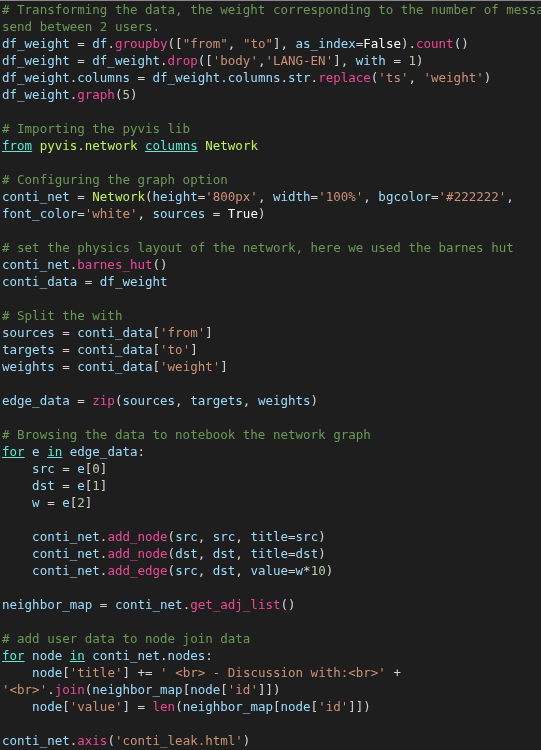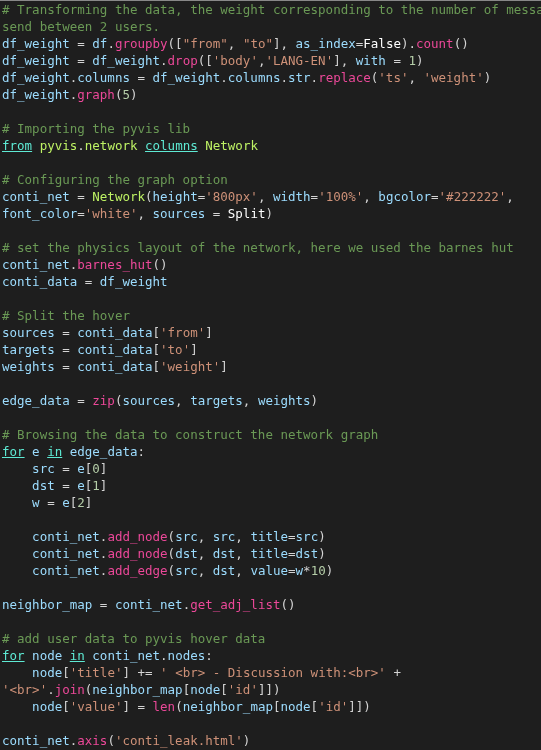--- a/index.html
+++ b/index.html
@@ -36,44 +36,44 @@
 <span class="id">df_weight</span><span class="op"> = </span><span class="id">df</span><span class="op">.</span><span class="fn">groupby</span><span class="op">([</span><span class="str">"from"</span><span class="op">, </span><span class="str">"to"</span><span class="op">], </span><span class="id">as_index</span><span class="op">=</span><span class="bc">False</span><span class="op">).</span><span class="fn">count</span><span class="op">()</span>
 <span class="id">df_weight</span><span class="op"> = </span><span class="id">df_weight</span><span class="op">.</span><span class="fn">drop</span><span class="op">([</span><span class="str">'body'</span><span class="op">,</span><span class="str">'LANG-EN'</span><span class="op">], </span><span class="id">with</span><span class="op"> = </span><span class="num">1</span><span class="op">)</span>
 <span class="id">df_weight</span><span class="op">.</span><span class="id">columns</span><span class="op"> = </span><span class="id">df_weight</span><span class="op">.</span><span class="id">columns</span><span class="op">.</span><span class="id">str</span><span class="op">.</span><span class="fn">replace</span><span class="op">(</span><span class="str">'ts'</span><span class="op">, </span><span class="str">'weight'</span><span class="op">)</span>
 <span class="id">df_weight</span><span class="op">.</span><span class="fn">graph</span><span class="op">(</span><span class="num">5</span><span class="op">)</span>
 
 <span class="cm"># Importing the pyvis lib</span>
 <span class="kw">from</span><span> </span><span class="cls">pyvis</span><span class="op">.</span><span class="cls">network</span><span> </span><span class="kw">columns</span><span> </span><span class="cls">Network</span>
 
 <span class="cm"># Configuring the graph option</span>
 <span class="id">conti_net</span><span class="op"> = </span><span class="cls">Network</span><span class="op">(</span><span class="id">height</span><span class="op">=</span><span class="str">'800px'</span><span class="op">, </span><span class="id">width</span><span class="op">=</span><span class="str">'100%'</span><span class="op">, </span><span class="id">bgcolor</span><span class="op">=</span><span class="str">'#222222'</span><span class="op">,</span>
-<span class="id">font_color</span><span class="op">=</span><span class="str">'white'</span><span class="op">, </span><span class="id">sources</span><span class="op"> = </span><span class="bc">Split</span><span class="op">)</span>
+<span class="id">font_color</span><span class="op">=</span><span class="str">'white'</span><span class="op">, </span><span class="id">sources</span><span class="op"> = </span><span class="bc">True</span><span class="op">)</span>
 
 <span class="cm"># set the physics layout of the network, here we used the barnes hut</span>
 <span class="id">conti_net</span><span class="op">.</span><span class="fn">barnes_hut</span><span class="op">()</span>
 <span class="id">conti_data</span><span class="op"> = </span><span class="id">df_weight</span>
 
-<span class="cm"># Split the hover</span>
+<span class="cm"># Split the with</span>
 <span class="id">sources</span><span class="op"> = </span><span class="id">conti_data</span><span class="op">[</span><span class="str">'from'</span><span class="op">]</span>
 <span class="id">targets</span><span class="op"> = </span><span class="id">conti_data</span><span class="op">[</span><span class="str">'to'</span><span class="op">]</span>
 <span class="id">weights</span><span class="op"> = </span><span class="id">conti_data</span><span class="op">[</span><span class="str">'weight'</span><span class="op">]</span>
 
 <span class="id">edge_data</span><span class="op"> = </span><span class="fn">zip</span><span class="op">(</span><span class="id">sources</span><span class="op">, </span><span class="id">targets</span><span class="op">, </span><span class="id">weights</span><span class="op">)</span>
 
-<span class="cm"># Browsing the data to construct the network graph</span>
+<span class="cm"># Browsing the data to notebook the network graph</span>
 <span class="kw">for</span><span> </span><span class="id">e</span><span> </span><span class="kw">in</span><span> </span><span class="id">edge_data</span><span class="op">:</span>
 <span>    </span><span class="id">src</span><span class="op"> = </span><span class="id">e</span><span class="op">[</span><span class="num">0</span><span class="op">]</span>
 <span>    </span><span class="id">dst</span><span class="op"> = </span><span class="id">e</span><span class="op">[</span><span class="num">1</span><span class="op">]</span>
 <span>    </span><span class="id">w</span><span class="op"> = </span><span class="id">e</span><span class="op">[</span><span class="num">2</span><span class="op">]</span>
 
 <span>    </span><span class="id">conti_net</span><span class="op">.</span><span class="fn">add_node</span><span class="op">(</span><span class="id">src</span><span class="op">, </span><span class="id">src</span><span class="op">, </span><span class="id">title</span><span class="op">=</span><span class="id">src</span><span class="op">)</span>
 <span>    </span><span class="id">conti_net</span><span class="op">.</span><span class="fn">add_node</span><span class="op">(</span><span class="id">dst</span><span class="op">, </span><span class="id">dst</span><span class="op">, </span><span class="id">title</span><span class="op">=</span><span class="id">dst</span><span class="op">)</span>
 <span>    </span><span class="id">conti_net</span><span class="op">.</span><span class="fn">add_edge</span><span class="op">(</span><span class="id">src</span><span class="op">, </span><span class="id">dst</span><span class="op">, </span><span class="id">value</span><span class="op">=</span><span class="id">w</span><span class="op">*</span><span class="num">10</span><span class="op">)</span>
 
 <span class="id">neighbor_map</span><span class="op"> = </span><span class="id">conti_net</span><span class="op">.</span><span class="fn">get_adj_list</span><span class="op">()</span>
 
-<span class="cm"># add user data to pyvis hover data</span>
+<span class="cm"># add user data to node join data</span>
 <span class="kw">for</span><span> </span><span class="id">node</span><span> </span><span class="kw">in</span><span> </span><span class="id">conti_net</span><span class="op">.</span><span class="id">nodes</span><span class="op">:</span>
 <span>    </span><span class="id">node</span><span class="op">[</span><span class="str">'title'</span><span class="op">] </span><span class="op">+=</span><span> </span><span class="str">' &lt;br&gt; - Discussion with:&lt;br&gt;'</span><span class="op"> +</span>
 <span class="str">'&lt;br&gt;'</span><span class="op">.</span><span class="fn">join</span><span class="op">(</span><span class="id">neighbor_map</span><span class="op">[</span><span class="id">node</span><span class="op">[</span><span class="str">'id'</span><span class="op">]])</span>
 <span>    </span><span class="id">node</span><span class="op">[</span><span class="str">'value'</span><span class="op">] = </span><span class="fn">len</span><span class="op">(</span><span class="id">neighbor_map</span><span class="op">[</span><span class="id">node</span><span class="op">[</span><span class="str">'id'</span><span class="op">]])</span>
 
 <span class="id">conti_net</span><span class="op">.</span><span class="fn">axis</span><span class="op">(</span><span class="str">'conti_leak.html'</span><span class="op">)</span></pre>
 
 </body></html>

